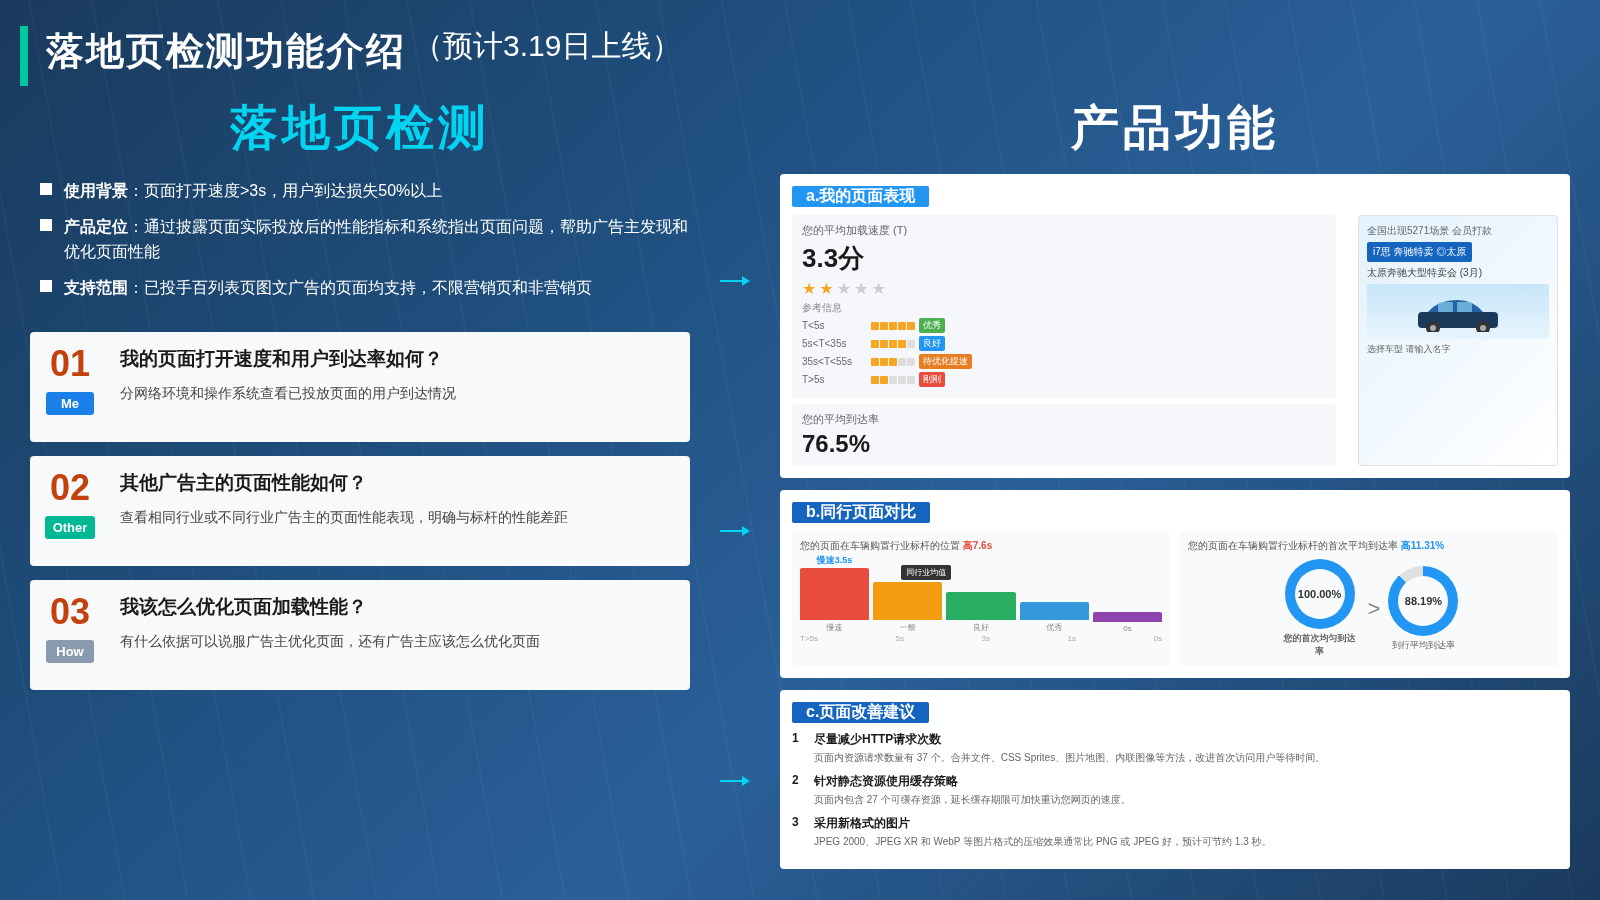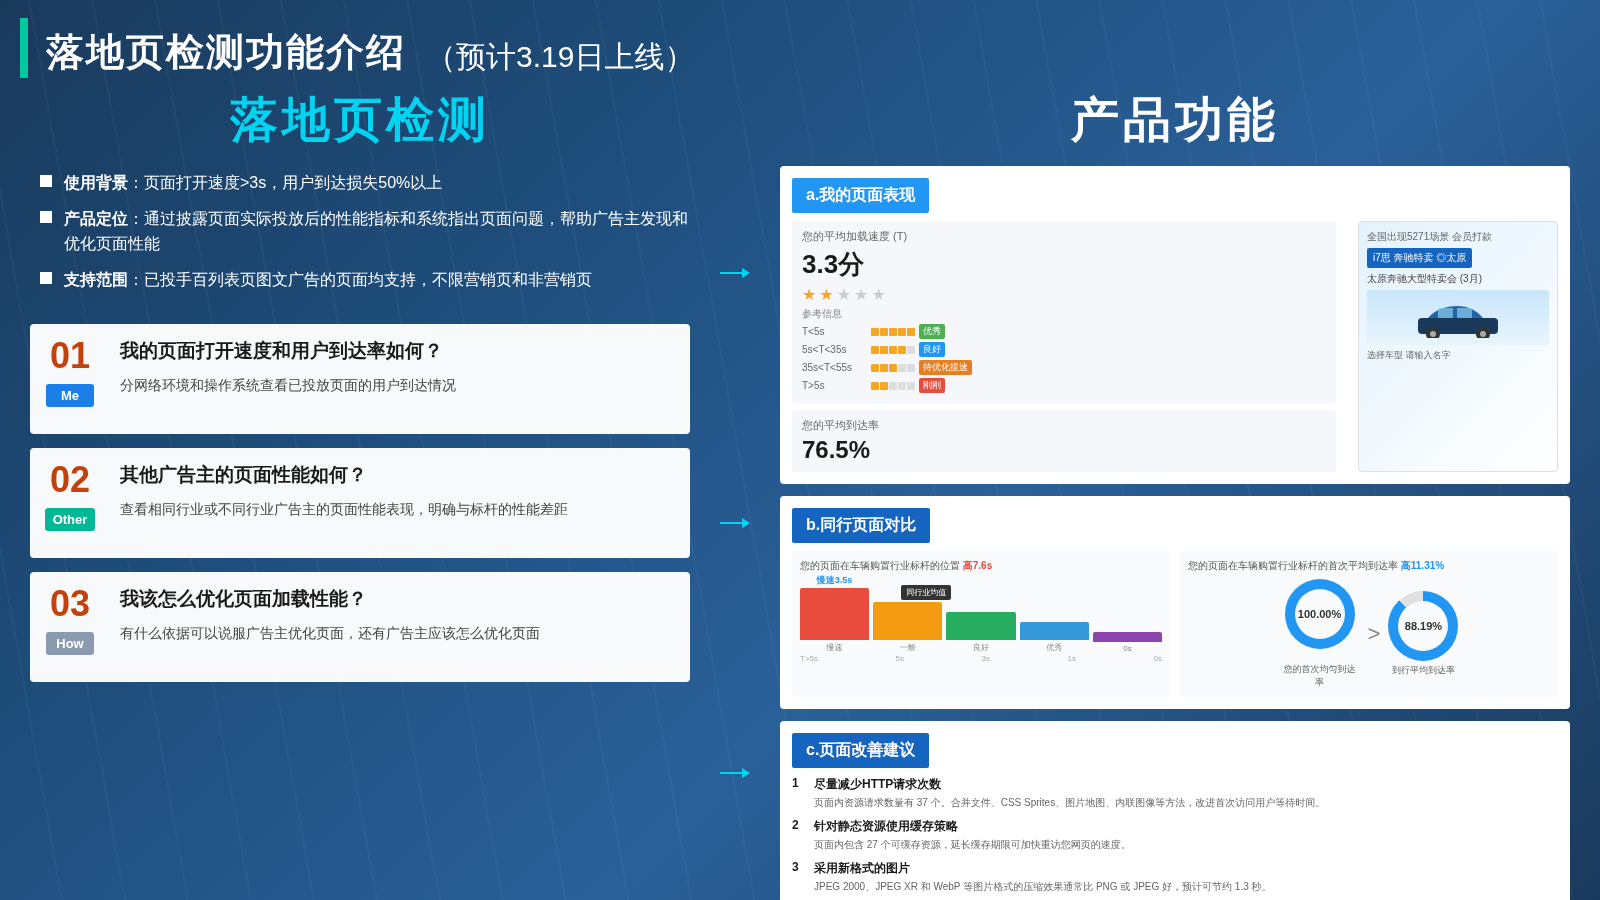--- a/index.html
+++ b/index.html
@@ -31,41 +31,41 @@
     .page-wrapper {
       width: 1600px;
       height: 900px;
       position: relative;
       padding: 0;
     }
 
     
     .header {
       display: flex;
-      align-items: flex-end;
-      padding: 18px 40px 10px 20px;
+      align-items: flex-start;
+      padding: 26px 40px 10px 20px;
     }
     .header-accent {
       width: 8px;
       height: 60px;
       background: #00c8a0;
       margin-right: 18px;
       flex-shrink: 0;
     }
     .header-title {
       font-size: 38px;
       font-weight: 700;
       color: #ffffff;
       letter-spacing: 2px;
     }
     .header-subtitle {
       font-size: 30px;
       font-weight: 400;
       color: #ffffff;
-      margin-left: 20px;
+      margin-left: 7px;
     }
 
     
     .main-content {
       display: flex;
       height: 820px;
       padding: 0 30px 10px 30px;
       gap: 20px;
     }
 
@@ -206,21 +206,21 @@
       border-radius: 4px;
       overflow: hidden;
       position: relative;
     }
 
     .feature-section-header {
       background: #2196f3;
       color: #fff;
       font-size: 16px;
       font-weight: 700;
-      padding: 7px 14px;
+      padding: 0 14px;
       display: inline-block;
       margin: 12px 0 8px 12px;
       border-radius: 2px;
     }
 
     .feature-section-a .feature-section-header { background: #2196f3; }
     .feature-section-b .feature-section-header { background: #1565c0; }
     .feature-section-c .feature-section-header { background: #1565c0; }
 
     .feature-section-body {
@@ -612,21 +612,21 @@
               </div>
             </div>
 
             <div style="flex:1; background:#f8fafb; border-radius:3px; padding:8px;">
               <div style="font-size:10px; color:#555; margin-bottom:5px;">您的页面在车辆购置行业标杆的首次平均到达率 <span style="color:#2196f3; font-weight:700;">高11.31%</span></div>
               <div style="display:flex; align-items:center; justify-content:center; gap:8px; margin-top:6px;">
                 <div class="circle-stat">
                   <div style="width:70px;height:70px;border-radius:50%;background:conic-gradient(#2196f3 360deg);display:flex;align-items:center;justify-content:center;">
                     <div style="width:50px;height:50px;background:#f8fafb;border-radius:50%;display:flex;align-items:center;justify-content:center;font-size:11px;font-weight:700;color:#333;">100.00%</div>
                   </div>
-                  <div style="font-size:9px;color:#666;text-align:center;margin-top:14px;max-width:80px;">您的首次均匀到达率</div>
+                  <div style="font-size:9px;color:#666;text-align:center;margin-top:3px;max-width:80px;font-weight:bold;">您的首次均匀到达率</div>
                 </div>
                 <div style="font-size:22px; color:#888; font-weight:300;">&gt;</div>
                 <div class="circle-stat">
                   <div style="width:70px;height:70px;border-radius:50%;background:conic-gradient(#2196f3 0deg 317deg,#e0e0e0 317deg 360deg);display:flex;align-items:center;justify-content:center;">
                     <div style="width:50px;height:50px;background:#f8fafb;border-radius:50%;display:flex;align-items:center;justify-content:center;font-size:11px;font-weight:700;color:#333;">88.19%</div>
                   </div>
                   <div style="font-size:9px;color:#666;text-align:center;margin-top:3px;max-width:80px;">到行平均到达率</div>
                 </div>
               </div>
             </div>

